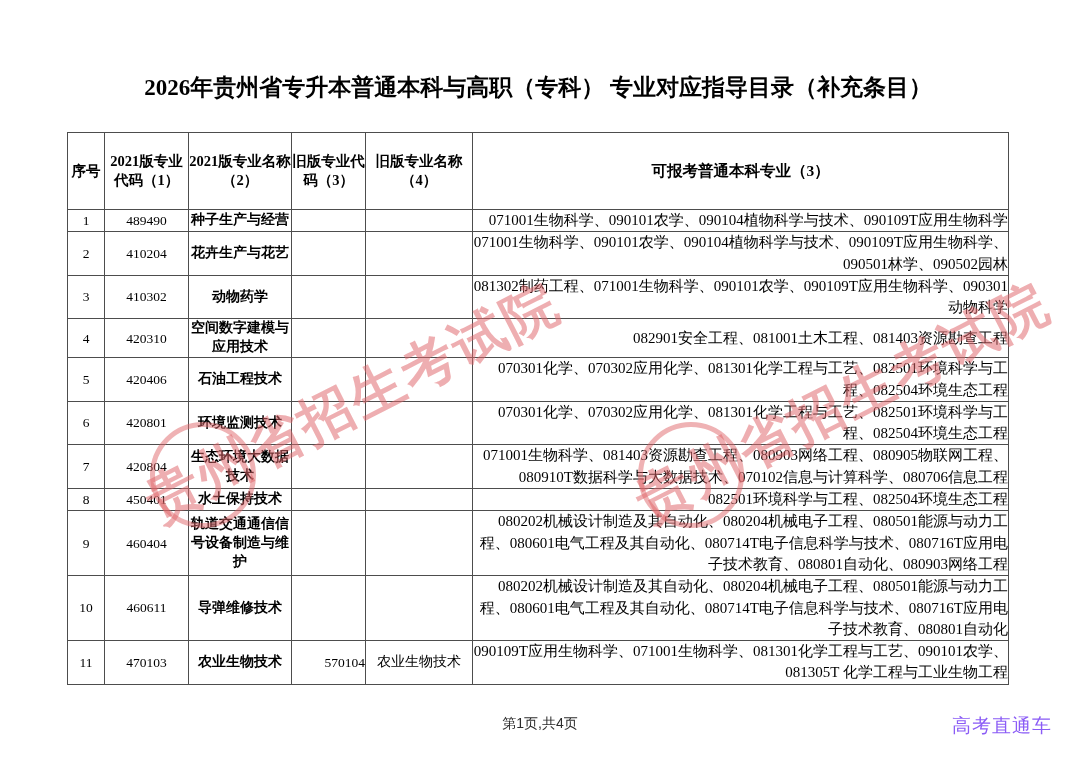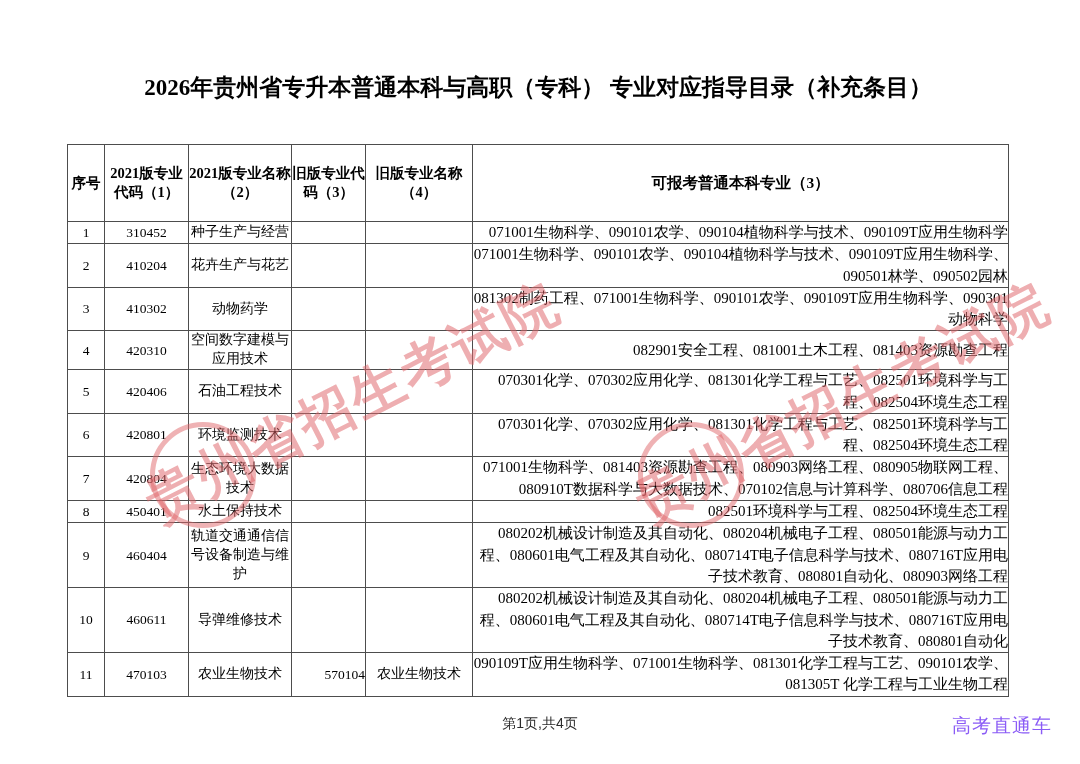--- a/index.html
+++ b/index.html
@@ -78,21 +78,21 @@
     font-size: 23px;
     font-weight: bold;
     letter-spacing: 0px;
     z-index: 2;
   }
 
   
   .table-wrap {
     position: absolute;
     left: 67px;
-    top: 144px;
+    top: 132px;
     width: 941px;
     z-index: 3;
   }
   table.catalog {
     border-collapse: collapse;
     width: 941px;
     table-layout: fixed;
     background: transparent;
   }
   table.catalog td, table.catalog th {
@@ -131,20 +131,21 @@
   }
   td.code {
     text-align: center;
     font-size: 13.5px;
   }
   td.name {
     text-align: center;
     padding: 3px 4px;
     font-size: 14px;
     line-height: 1.35;
+    font-weight: bold;
   }
   td.ocode {
     text-align: right;
     font-size: 13.5px;
   }
   td.oname {
     text-align: center;
     font-size: 14px;
   }
   td.major {
@@ -205,21 +206,21 @@
         <th>2021版专业代码（1）</th>
         <th>2021版专业名称（2）</th>
         <th>旧版专业代码（3）</th>
         <th>旧版专业名称（4）</th>
         <th class="major-head">可报考普通本科专业（3）</th>
       </tr>
     </thead>
     <tbody id="catalog-body">
         <tr>
           <td class="seq">1</td>
-          <td class="code">310452</td>
+          <td class="code">489490</td>
           <td class="name">种子生产与经营</td>
           <td class="ocode"></td>
           <td class="oname"></td>
           <td class="major">071001生物科学、090101农学、090104植物科学与技术、090109T应用生物科学</td>
         </tr>
         <tr>
           <td class="seq">2</td>
           <td class="code">410204</td>
           <td class="name">花卉生产与花艺</td>
           <td class="ocode"></td>

